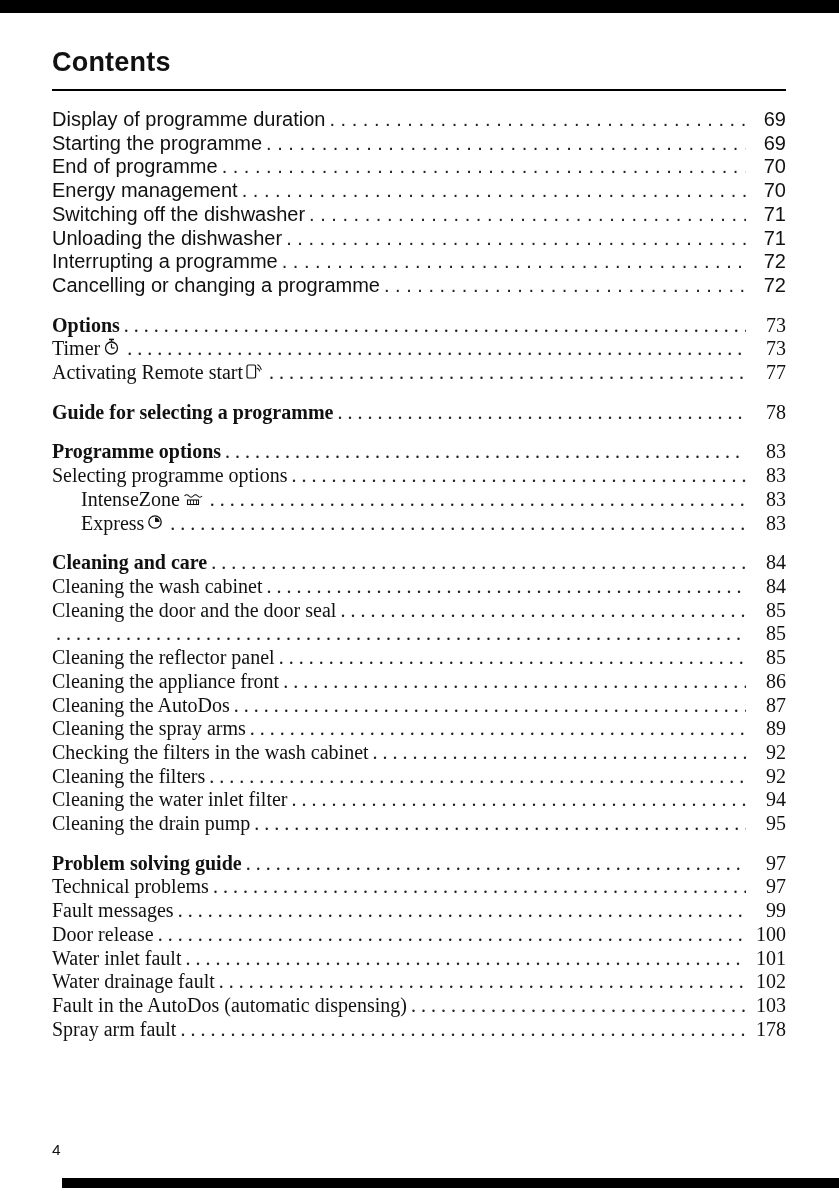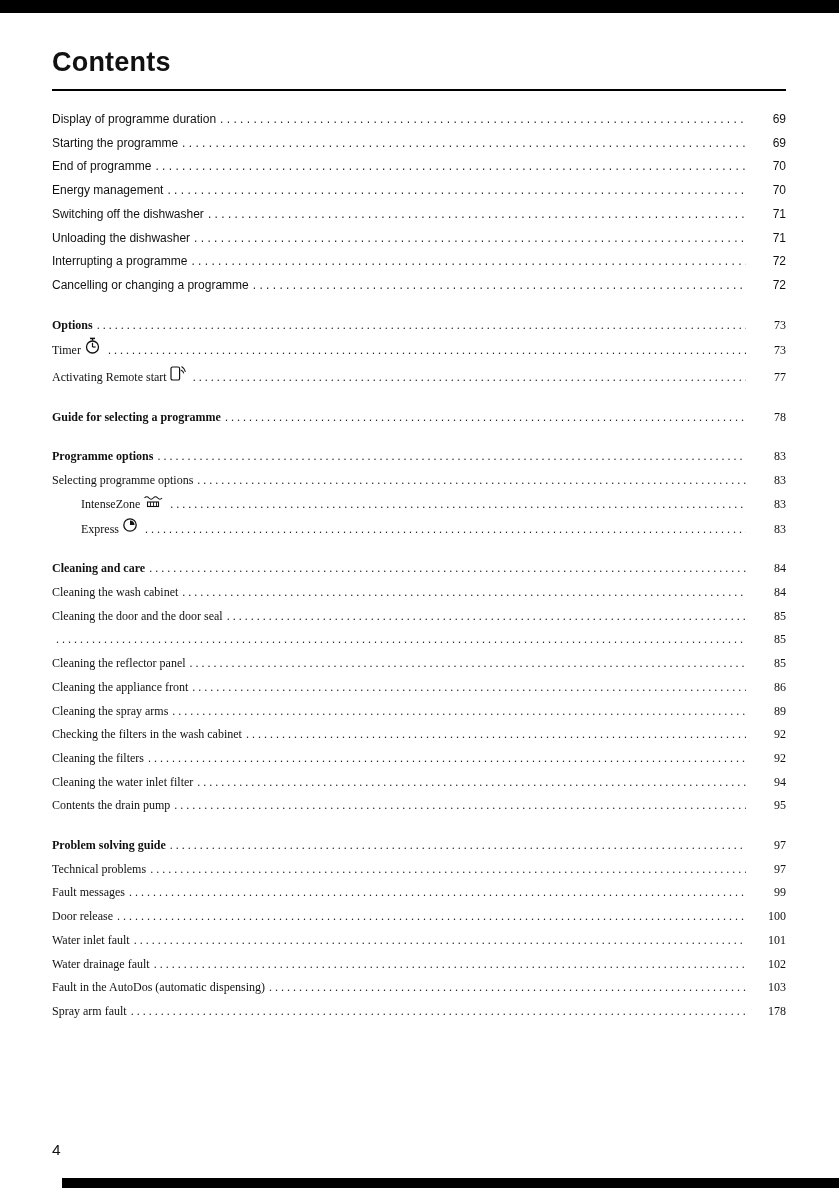--- a/index.html
+++ b/index.html
@@ -39,21 +39,21 @@
   }
   .rule {
     height: 2px;
     background: #000;
     margin: 0 0 17px 0;
   }
   .toc-section + .toc-section { margin-top: 16px; font-family: Liberation Serif, serif; }
   .toc-row {
     display: flex;
     align-items: baseline;
-    font-size: 12px;
+    font-size: 20px;
     line-height: 23.7px;
     white-space: nowrap;
   }
   .toc-row.bold .label { font-weight: 700; }
   .toc-row.indent-1 { padding-left: 29px; justify-content: space-between; }
   .label-wrap { white-space: nowrap; }
   .leader {
     flex: 1;
     overflow: hidden;
     margin: 0 3px 0 4px;
@@ -222,41 +222,46 @@
             <span class="label-wrap"><span class="label">Cleaning the reflector panel</span></span>
             <span class="leader"></span>
             <span class="pagenum">85</span>
           </div>
           <div class="toc-row">
             <span class="label-wrap"><span class="label">Cleaning the appliance front</span></span>
             <span class="leader"></span>
             <span class="pagenum">86</span>
           </div>
           <div class="toc-row">
+            <span class="label-wrap"><span class="label">Cleaning the AutoDos</span></span>
+            <span class="leader"></span>
+            <span class="pagenum">87</span>
+          </div>
+          <div class="toc-row">
             <span class="label-wrap"><span class="label">Cleaning the spray arms</span></span>
             <span class="leader"></span>
             <span class="pagenum">89</span>
           </div>
           <div class="toc-row">
             <span class="label-wrap"><span class="label">Checking the filters in the wash cabinet</span></span>
             <span class="leader"></span>
             <span class="pagenum">92</span>
           </div>
           <div class="toc-row">
             <span class="label-wrap"><span class="label">Cleaning the filters</span></span>
             <span class="leader"></span>
             <span class="pagenum">92</span>
           </div>
           <div class="toc-row">
             <span class="label-wrap"><span class="label">Cleaning the water inlet filter</span></span>
             <span class="leader"></span>
             <span class="pagenum">94</span>
           </div>
           <div class="toc-row">
-            <span class="label-wrap"><span class="label">Contents the drain pump</span></span>
+            <span class="label-wrap"><span class="label">Cleaning the drain pump</span></span>
             <span class="leader"></span>
             <span class="pagenum">95</span>
           </div>
         </div>
         <div class="toc-section">
           <div class="toc-row bold">
             <span class="label-wrap"><span class="label">Problem solving guide</span></span>
             <span class="leader"></span>
             <span class="pagenum">97</span>
           </div>

